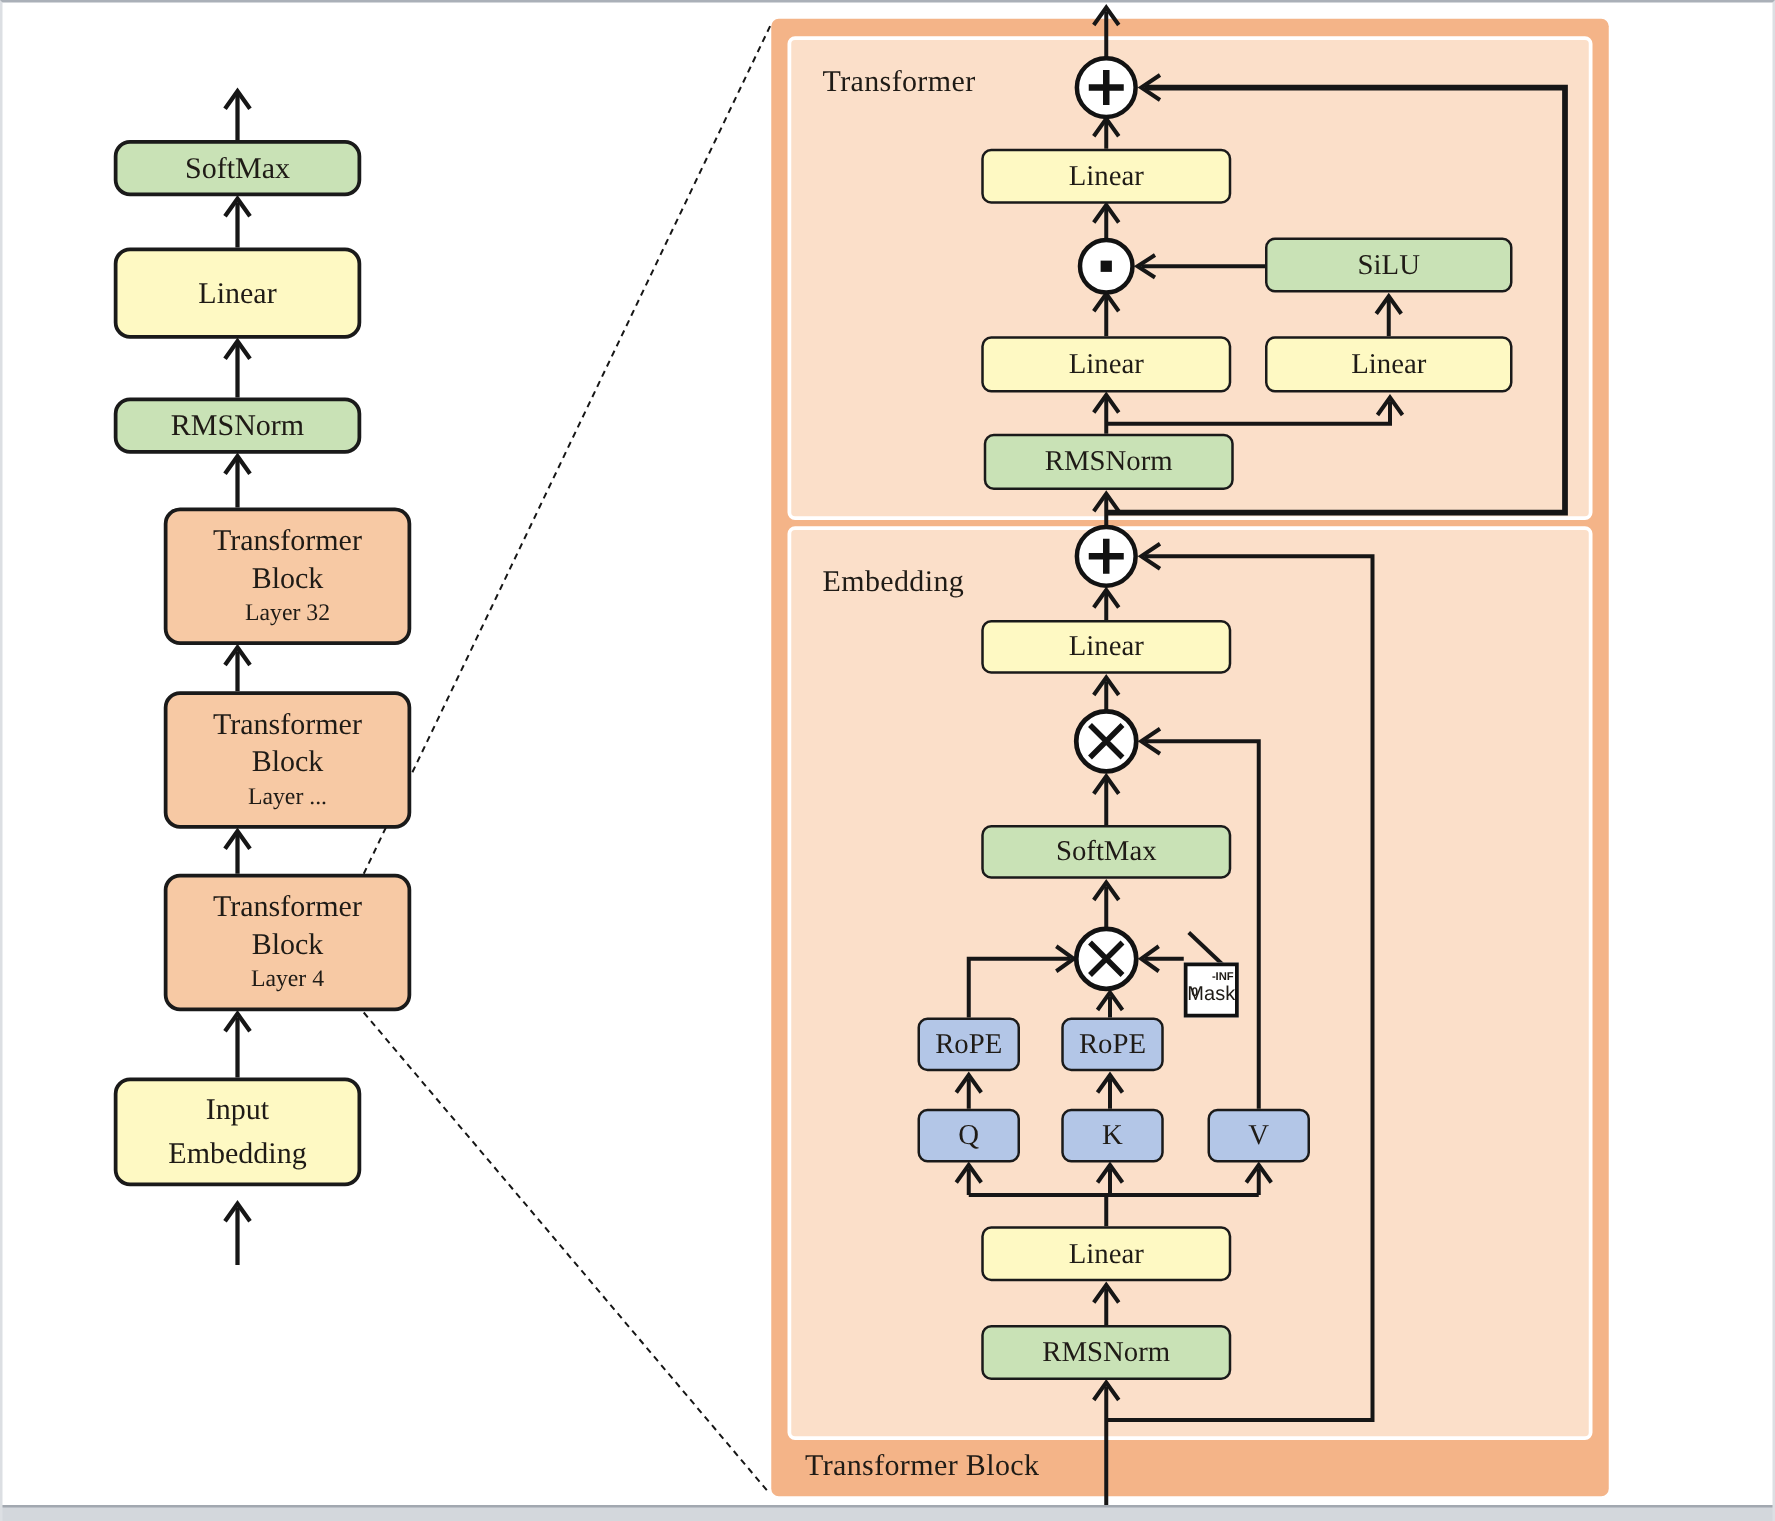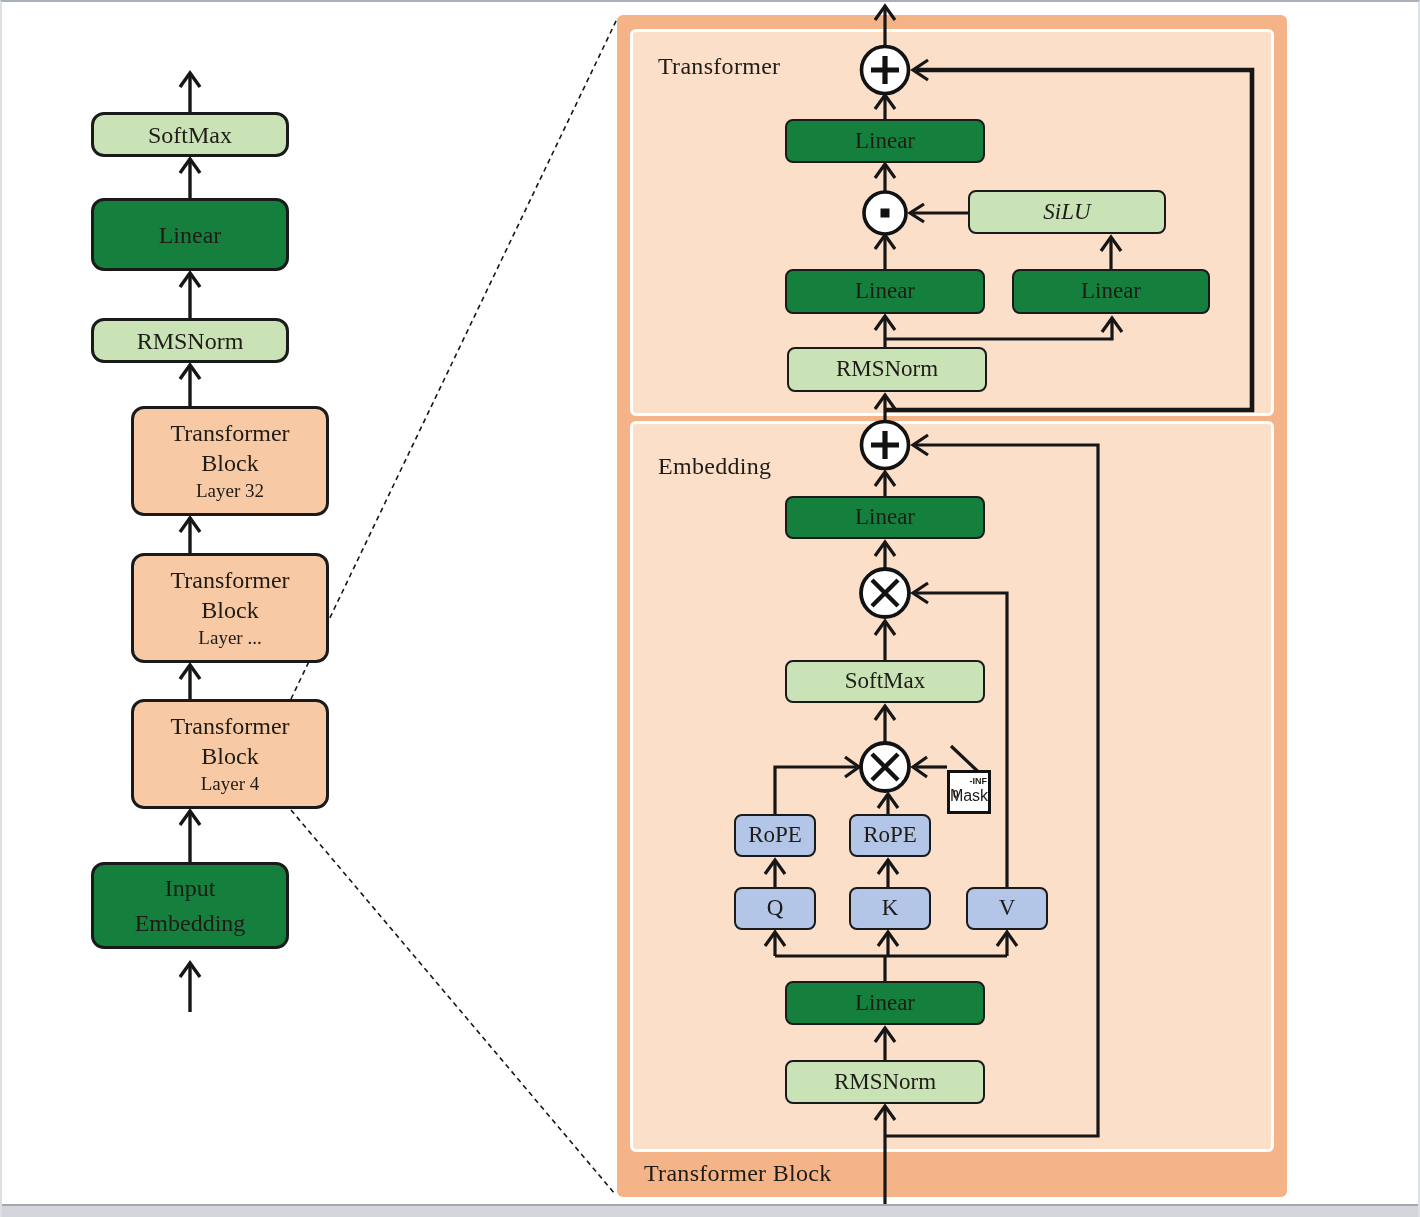--- a/index.html
+++ b/index.html
@@ -19,21 +19,21 @@
   .inner-ff{left:630px;top:29px;width:644px;height:387px;}
   .inner-attn{left:630px;top:421px;width:644px;height:731px;}
   .seclabel{position:absolute;font-size:24px;letter-spacing:0.3px;}
   .box{
     position:absolute;display:flex;flex-direction:column;align-items:center;
     justify-content:center;box-sizing:border-box;border:2.6px solid #1a1a1a;
     text-align:right;font-size:23px;line-height:1.25;border-radius:8px;
   }
   .leftbox{border-width:3px;border-radius:13px;font-size:24px;}
   .green{background:#c9e2b6;}
-  .blue{background:#15803d;}
+  .blue{background:#fef9c3;}
   .blue2{background:#b3c6e7;}
   .orange{background:#f7c9a4;margin-left:40px;}
   .layerline{font-size:19px;line-height:1.35;}
   .wires{position:absolute;left:0;top:0;width:1420px;height:1217px;}
   .maskbox{position:absolute;left:947px;top:770px;width:44px;height:44px;
     background:#ffffff;border:3px solid #111;box-sizing:border-box;}
   .maskinf{position:absolute;right:1px;top:3px;font-size:9px;font-weight:bold;
     font-family:"Liberation Sans","DejaVu Sans",sans-serif;}
   .maskzero{position:absolute;left:3px;top:16px;font-size:10px;font-weight:bold;
     font-family:"Liberation Sans","DejaVu Sans",sans-serif;}
@@ -198,21 +198,21 @@
     <span>Embedding</span>
   </div>
 
   <div class="seclabel" style="left:658px;top:53px;">Transformer</div>
   <div class="seclabel" style="left:658px;top:453px;">Embedding</div>
   <div class="seclabel" style="left:644px;top:1160px;">Transformer Block</div>
 
   <div class="box blue" style="left:785px;top:119px;width:200px;height:44px;">
     <span>Linear</span>
   </div>
-  <div class="box green" style="left:968px;top:190px;width:198px;height:44px;font-style:italic;">
+  <div class="box green" style="left:1012px;top:190px;width:198px;height:44px;">
     <span>SiLU</span>
   </div>
   <div class="box blue" style="left:785px;top:269px;width:200px;height:45px;">
     <span>Linear</span>
   </div>
   <div class="box blue" style="left:1012px;top:269px;width:198px;height:45px;">
     <span>Linear</span>
   </div>
   <div class="box green" style="left:787px;top:347px;width:200px;height:45px;">
     <span>RMSNorm</span>

